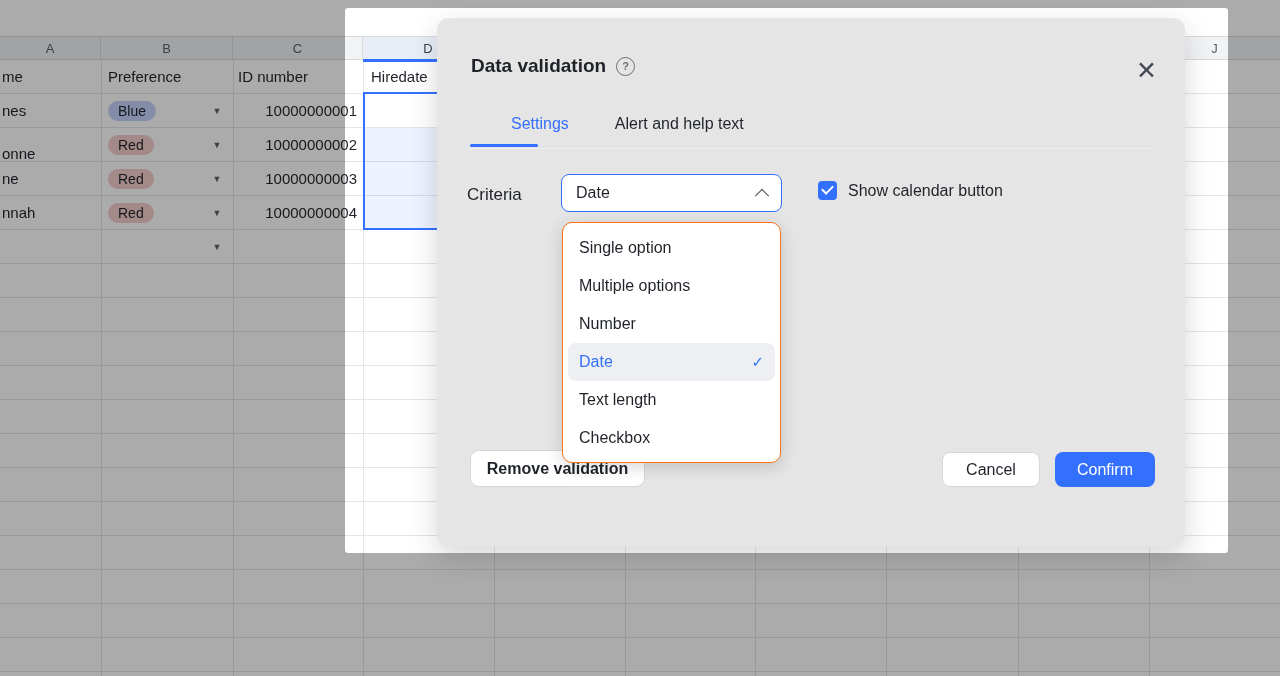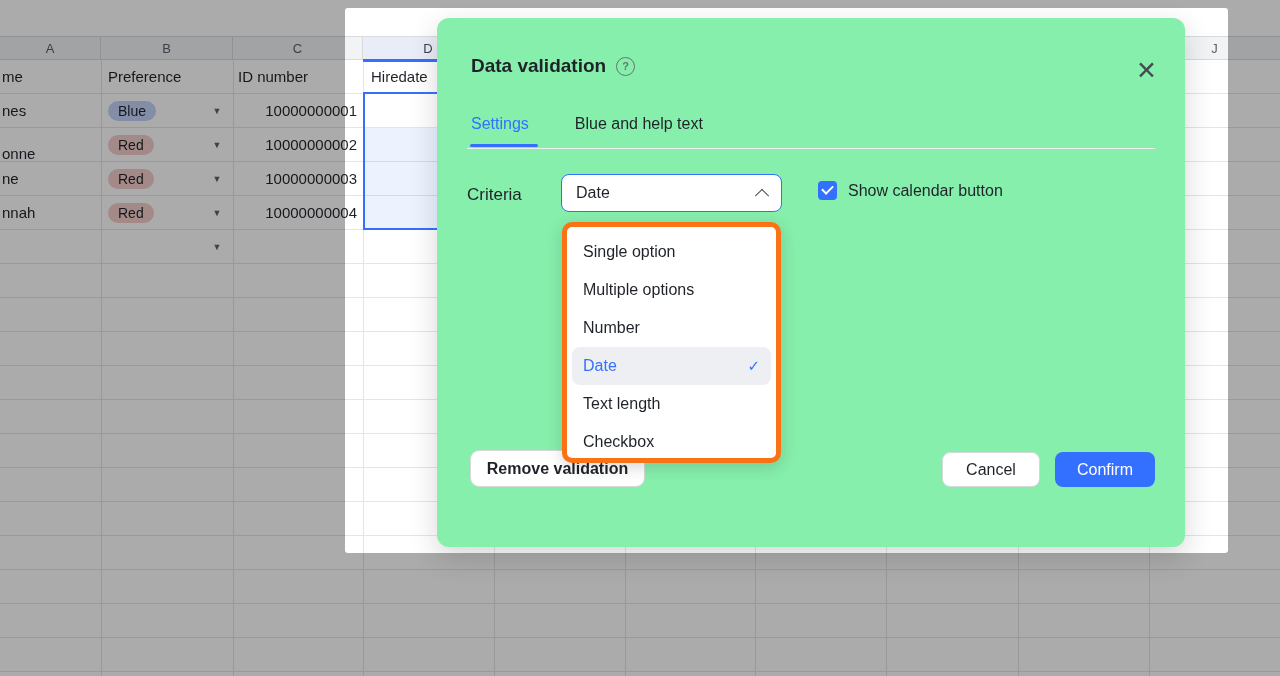--- a/index.html
+++ b/index.html
@@ -25,46 +25,46 @@
   .dd-arrow{position:absolute;width:18px;height:20px;line-height:20px;text-align:center;
             font-size:9px;color:#5d6268;}
   .d-underline{position:absolute;left:363px;top:59px;width:131px;height:3px;background:#3370ff;}
   .sel-fill{position:absolute;left:365px;top:128px;width:127px;height:100px;background:rgba(51,112,255,0.09);}
   .sel-box{position:absolute;left:363px;top:92px;width:131px;height:138px;box-sizing:border-box;
            border:2px solid #3370ff;}
   
   .spotlight{position:absolute;left:345px;top:8px;width:883px;height:545px;border-radius:3px;
              box-shadow:0 0 12px 2000px rgba(0,0,0,0.33);pointer-events:none;z-index:2;}
   
-  .modal{position:absolute;left:437px;top:18px;width:748px;height:529px;background:#86efac;
+  .modal{position:absolute;left:437px;top:18px;width:748px;height:529px;background:#e5e5e5;
          border-radius:12px;box-shadow:0 10px 28px rgba(31,35,41,0.18);z-index:5;font-size:16px;color:#1f2329;}
   .m-title-row{position:absolute;left:34px;top:37px;display:flex;align-items:center;gap:10px;}
   .m-title{font-size:19px;font-weight:600;color:#1f2329;}
   .help-circ{width:17px;height:17px;border:1.4px solid #6b7075;border-radius:50%;
              font-size:11px;color:#6b7075;display:flex;align-items:center;justify-content:center;font-weight:600;}
   .m-close{position:absolute;right:28px;top:40px;font-size:25px;font-weight:300;color:#434a54;
            line-height:24px;cursor:pointer;}
   .tabs{position:absolute;left:34px;top:97px;display:flex;gap:46px;}
   .tab{font-size:16px;color:#1f2329;cursor:pointer;}
-  .tab.active{color:#3370ff;}
+  .tab.active{color:#3370ff;margin-left:40px;}
   .tab-underline{position:absolute;left:33px;top:126px;width:68px;height:3px;border-radius:2px;background:#3370ff;}
   .m-divider{position:absolute;left:30px;right:30px;top:130px;height:1px;background:#ebedf0;}
   .criteria-label{position:absolute;left:30px;top:167px;font-size:17px;}
   .select{position:absolute;left:124px;top:156px;width:221px;height:38px;box-sizing:border-box;
           border:1.5px solid #3370ff;border-radius:8px;display:flex;align-items:center;
           padding:0 14px;justify-content:space-between;background:#fff;cursor:pointer;}
   .chevron-up{width:9px;height:9px;border-left:1.8px solid #4a4f55;border-top:1.8px solid #4a4f55;
               transform:rotate(45deg) translate(2px,2px);}
   .cb-row{position:absolute;left:381px;top:163px;display:flex;align-items:center;}
   .checkbox{width:19px;height:19px;border-radius:4px;background:#3370ff;position:relative;cursor:pointer;flex:none;}
   .checkbox .tick{position:absolute;left:4px;top:4px;width:9px;height:5px;border-left:2px solid #fff;
                   border-bottom:2px solid #fff;transform:rotate(-45deg);}
   .cb-label{margin-left:11px;font-size:16px;}
   .menu{position:absolute;left:125px;top:204px;width:219px;height:241px;background:#fff;border-radius:10px;
-        box-shadow:0 4px 16px rgba(31,35,41,0.18);border:5px solid #f97316;box-sizing:border-box;
+        box-shadow:0 4px 16px rgba(31,35,41,0.18);border:1px solid #f97316;box-sizing:border-box;
         padding:6px 0;z-index:3;}
   .opt{height:38px;line-height:38px;margin:0 5px;padding:0 11px;font-size:16px;color:#1f2329;
        border-radius:8px;cursor:pointer;display:flex;align-items:center;justify-content:space-between;}
   .opt.selected{background:#edeff2;color:#3370ff;}
   .opt .check{color:#3370ff;font-size:15px;font-weight:600;}
   .btn{box-sizing:border-box;display:flex;align-items:center;justify-content:center;font-size:16px;
        border-radius:8px;cursor:pointer;}
   .btn-outline{background:#fff;border:1px solid #d5d8db;color:#1f2329;}
   .btn-remove{position:absolute;left:33px;top:432px;width:175px;height:37px;border-radius:9px;z-index:1;font-weight:bold;}
   .btn-cancel{position:absolute;left:505px;top:434px;width:98px;height:35px;}
@@ -138,21 +138,21 @@
 
   <div class="modal">
     <div class="m-title-row">
       <span class="m-title">Data validation</span>
       <span class="help-circ">?</span>
     </div>
     <span class="m-close">✕</span>
 
     <div class="tabs">
       <span class="tab active">Settings</span>
-      <span class="tab">Blue and help text</span>
+      <span class="tab">Alert and help text</span>
     </div>
     <div class="tab-underline"></div>
     <div class="m-divider"></div>
 
     <div class="criteria-label">Criteria</div>
 
     <div class="select">
       <span>Date</span>
       <span class="chevron-up"></span>
     </div>

